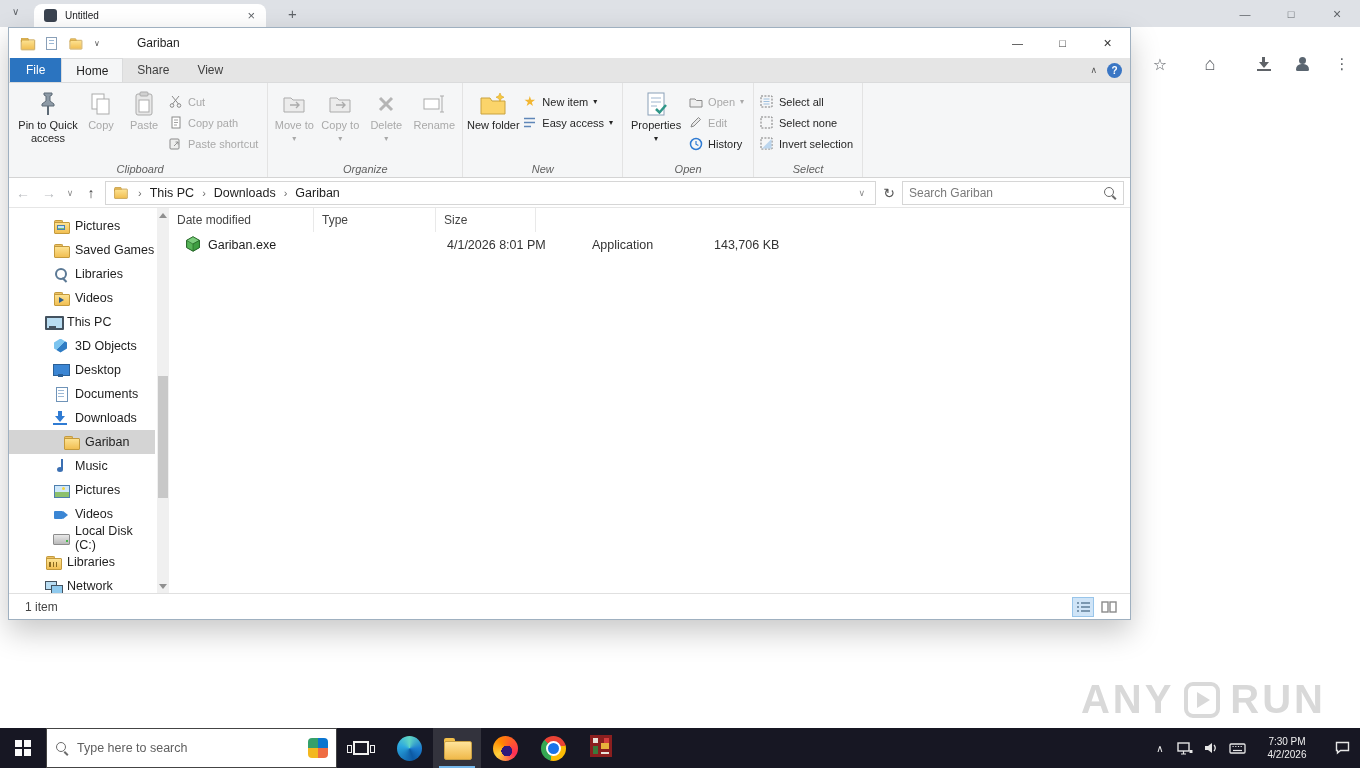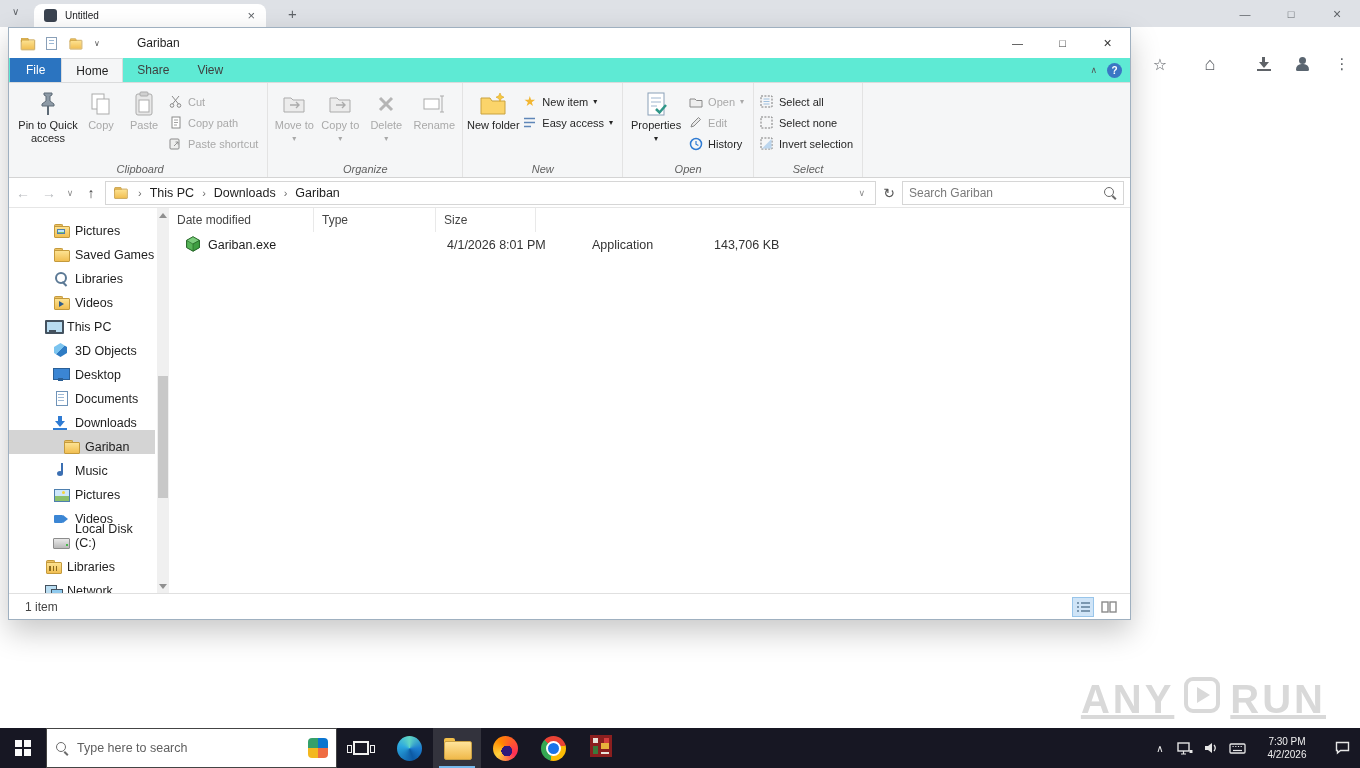--- a/index.html
+++ b/index.html
@@ -35,21 +35,21 @@
   .qat .ni { margin-right:0; }
   .qat-chev { font-size:8px; color:#555; }
   .win-title { position:absolute; left:128px; font-size:12px; color:#1e1e1e; }
   .win-controls { position:absolute; right:0; top:0; height:30px; display:flex; }
   .win-controls span { width:45px; height:30px; display:flex; align-items:center; justify-content:center; color:#333; font-size:11px; }
   .qicon { width:14px; height:13px; position:relative; }
   .qicon.sheet { border:1px solid #8aa0b8; background:#fff; width:11px; }
   .qicon.sheet::after { content:""; position:absolute; left:2px; top:2px; width:5px; height:6px; background:repeating-linear-gradient(#9db9d6 0 1px,transparent 1px 3px); }
 
   
-  .ribbon-tabs { height:24px; background:#5eead4; display:flex; align-items:flex-end; position:relative; }
+  .ribbon-tabs { height:24px; background:#e5e5e5; display:flex; align-items:flex-end; position:relative; }
   .rtab { height:24px; display:flex; align-items:center; justify-content:center; font-size:12px; color:#3f3f3f; padding:0 14px; }
   .rtab.file { background:#2b74c0; color:#fff; padding:0 16px; margin-left:1px; }
   .rtab.active { background:#f5f6f7; border:1px solid #dadbdc; border-bottom:none; color:#1e1e1e; }
   .ribbon-right { position:absolute; right:8px; top:0; height:24px; display:flex; align-items:center; gap:10px; }
   .rib-collapse { font-size:9px; color:#555; }
   .help-circle { width:15px; height:15px; border-radius:50%; background:#3a76c4; color:#fff; font-size:10px; font-weight:bold; display:flex; align-items:center; justify-content:center; }
 
   
   .ribbon { height:96px; background:#f5f6f7; border-top:1px solid #dadbdc; border-bottom:1px solid #d4d4d4; display:flex; padding-left:4px; }
   .rgroup { position:relative; border-right:1px solid #e3e3e3; padding:2px 3px 16px 3px; display:flex; }
@@ -78,21 +78,21 @@
   .search-box { width:222px; height:24px; border:1px solid #d6d6d6; background:#fff; display:flex; align-items:center; padding:0 6px; }
   .search-box input { flex:1; border:none; outline:none; font-size:12px; color:#333; font-family:inherit; }
   .search-box input::placeholder { color:#7a7a7a; }
   .mag { position:relative; width:14px; height:14px; flex:0 0 14px; }
   .mag::before { content:""; position:absolute; left:1px; top:1px; width:8px; height:8px; border:1.5px solid #6b6b6b; border-radius:50%; }
   .mag::after { content:""; position:absolute; left:9.5px; top:9.5px; width:5px; height:1.8px; background:#6b6b6b; transform:rotate(45deg); transform-origin:0 0; }
 
   
   .ex-body { flex:1; display:flex; min-height:0; }
   .navpane { position:relative; width:160px; flex:0 0 160px; padding-top:6px; overflow:hidden; }
-  .nav-item { height:24px; display:flex; align-items:flex-end; font-size:12.5px; color:#1e1e1e; margin-right:14px; }
+  .nav-item { height:24px; display:flex; align-items:center; font-size:12.5px; color:#1e1e1e; margin-right:14px; }
   .nav-item.sel { background:#d4d4d4; }
   .lvl0 { padding-left:36px; } .lvl1 { padding-left:44px; } .lvl2 { padding-left:54px; }
 
   .ni { position:relative; width:17px; height:15px; flex:0 0 17px; margin-right:5px; }
   .f::before { content:""; position:absolute; left:1px; top:1px; width:7px; height:4px; background:#eec365; border:1px solid #c49a3c; border-bottom:0; border-radius:2px 2px 0 0; }
   .f::after { content:""; position:absolute; left:1px; top:3px; width:14px; height:10px; background:linear-gradient(#fde291,#f1bf52); border:1px solid #c49a3c; border-radius:1px; }
   .ovl { position:absolute; z-index:1; }
   .ovl-pic { left:4px; top:6px; width:8px; height:5px; background:linear-gradient(#bfe3ff 55%,#79c06a 55%); border:1px solid #4e7fae; }
   .ovl-play { left:6px; top:6px; width:0; height:0; border-left:5px solid #2e5d8c; border-top:3px solid transparent; border-bottom:3px solid transparent; }
   .ovl-lib { left:4px; top:7px; width:8px; height:5px; background:repeating-linear-gradient(90deg,#8a6a1e 0 1.5px,transparent 1.5px 3.5px); }
@@ -143,21 +143,21 @@
   .fr-size { width:100px; padding-left:8px; }
 
   
   .statusbar { height:26px; border-top:1px solid #e0e0e0; display:flex; align-items:center; padding:0 10px 0 16px; }
   .status-text { font-size:12px; color:#444; }
   .view-toggles { margin-left:auto; display:flex; gap:4px; }
   .vt { width:22px; height:20px; display:flex; align-items:center; justify-content:center; }
   .vt.sel { background:#cfe4f7; border:1px solid #98c5ea; }
 
   
-  .watermark { position:absolute; right:34px; bottom:46px; display:flex; gap:10px; color:#d9d9d9;text-decoration:underline; }
+  .watermark { position:absolute; right:34px; bottom:46px; display:flex; align-items:center; gap:10px; color:#d9d9d9; }
   .wm-text { font-size:40px; font-weight:bold; letter-spacing:3px; }
   .wm-logo { width:36px; height:36px; border:4px solid #d9d9d9; border-radius:9px; display:flex; align-items:center; justify-content:center; }
   .wm-play { width:0; height:0; border-left:13px solid #d9d9d9; border-top:8px solid transparent; border-bottom:8px solid transparent; margin-left:3px; }
 
   
   .taskbar { position:absolute; left:0; bottom:0; width:1360px; height:40px; background:#171723; display:flex; align-items:center; }
   .tb-start { width:46px; height:40px; display:flex; align-items:center; justify-content:center; }
   .winlogo { display:grid; grid-template-columns:7px 7px; grid-template-rows:7px 7px; gap:2px; }
   .winlogo i { background:#fbfbfb; }
   .tb-search { width:291px; height:40px; background:#fff; border:1px solid #444; display:flex; align-items:center; padding:0 8px; gap:8px; }

